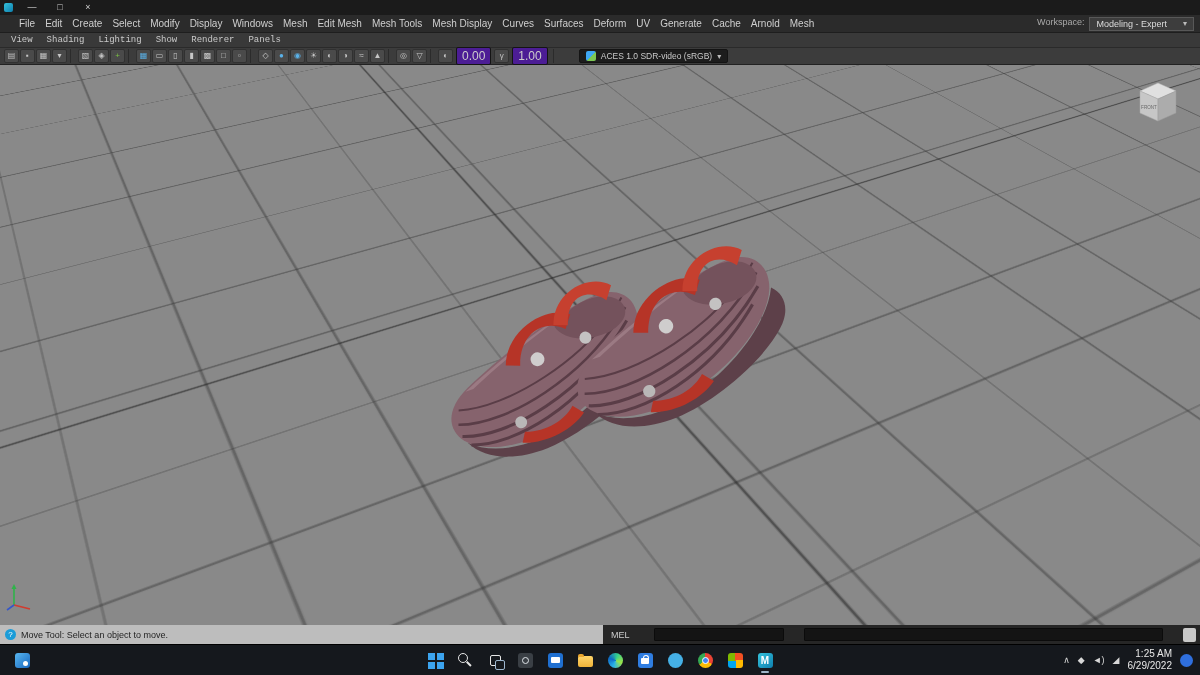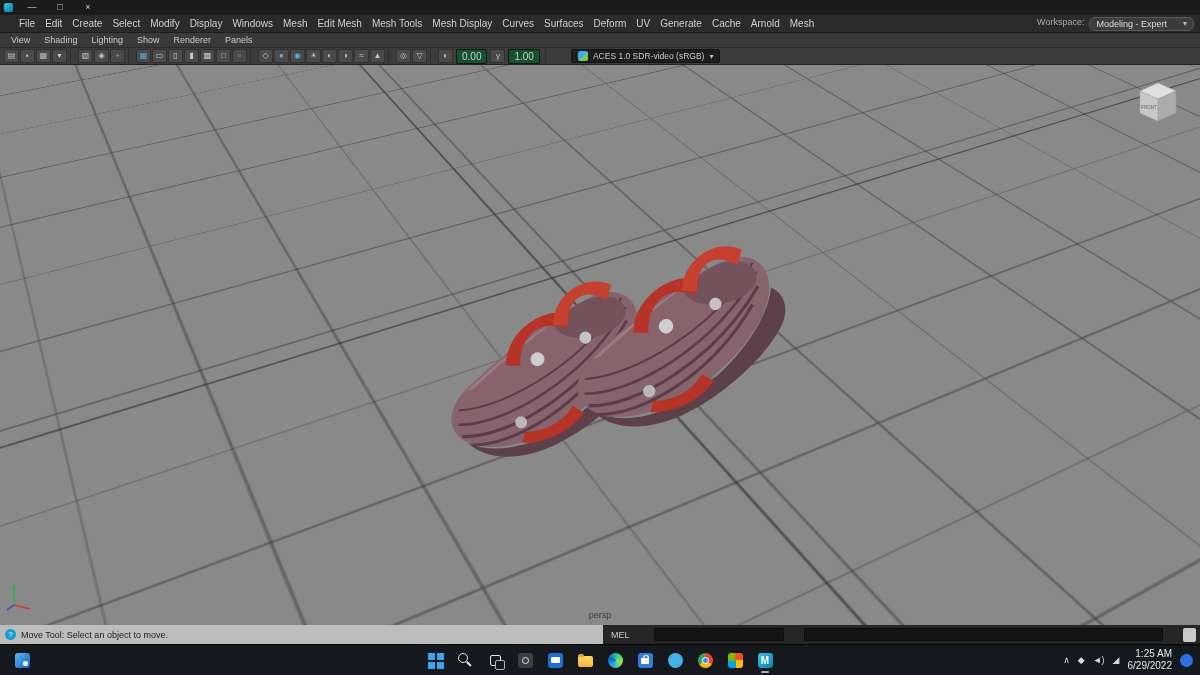--- a/index.html
+++ b/index.html
@@ -11,32 +11,32 @@
   .app-icon{width:9px;height:9px;background:linear-gradient(135deg,#35c3dd,#0e7fae);border-radius:2px;margin:0 5px 0 4px;flex:0 0 auto;}
   .title{flex:1;white-space:nowrap;overflow:hidden;}
   .win-controls{display:flex;height:15px;}
   .win-controls span{width:28px;text-align:center;line-height:15px;font-size:9px;color:#cfcfcf;}
 
   
   .menubar{height:18px;background:#2b2b2b;display:flex;align-items:center;font-size:10px;color:#cfcfcf;border-bottom:1px solid #1e1e1e;}
   .menus{display:flex;padding-left:14px;}
   .menu-item{padding:0 5px;white-space:nowrap;}
   .workspace{margin-left:auto;display:flex;align-items:flex-start;gap:5px;padding-right:6px;font-size:9px;color:#a9a9a9;}
-  .ws-select{background:#3d3d3d;border:1px solid #585858;padding:1px 6px;display:flex;align-items:center;gap:16px;color:#dcdcdc;border-radius:6px;}
+  .ws-select{background:#3d3d3d;border:1px solid #585858;padding:1px 6px;display:flex;align-items:center;gap:16px;color:#dcdcdc;border-radius:0;}
   .caret{font-size:8px;color:#bbb;}
 
   
   .panelmenus{height:15px;background:#393939;display:flex;align-items:center;font-size:9px;color:#c9c9c9;padding-left:4px;border-bottom:1px solid #2a2a2a;}
-  .pm-item{padding:0 7px;white-space:nowrap;}
+  .pm-item{padding:0 7px;white-space:nowrap;font-family:Liberation Mono, monospace;}
 
   
   .paneltoolbar{height:17px;background:#3c3c3c;display:flex;align-items:center;padding:0 4px;gap:1px;border-bottom:1px solid #222;}
   .ticon{width:15px;height:14px;background:#4a4a4a;border:1px solid #313131;color:#c6c6c6;font-size:8px;line-height:12px;text-align:center;border-radius:2px;overflow:hidden;flex:0 0 auto;}
   .tsep{width:5px;height:14px;border-left:1px solid #2b2b2b;margin:0 2px;flex:0 0 auto;}
-  .tfield{background:#14532d;color:#cccccc;font-size:10px;padding:1px 5px;min-width:30px;border:1px solid #141414;border-radius:2px;margin:0 2px;}
+  .tfield{background:#4c1d95;color:#cccccc;font-size:12px;padding:1px 5px;min-width:30px;border:1px solid #141414;border-radius:2px;margin:0 2px;}
   .cs-select{display:flex;align-items:center;gap:5px;background:#1d1d1d;border:1px solid #141414;color:#c9c9c9;font-size:8.5px;padding:1px 6px;border-radius:2px;margin-left:18px;}
   .cs-icon{width:10px;height:10px;border-radius:2px;background:linear-gradient(135deg,#3fa9f5 50%,#7dc855 50%);}
 
   
   .viewport{position:relative;height:560px;background:#898989;overflow:hidden;}
   .gridwrap{position:absolute;inset:0;perspective:1300px;perspective-origin:55% 0%;}
   .gridplane{position:absolute;left:46%;top:38%;width:2600px;height:2600px;
     transform:translate(-50%,-50%) rotateX(66deg) rotateZ(-30deg);
     background-image:
       linear-gradient(90deg, transparent calc(50% - 1px), rgba(35,35,35,.55) calc(50% - 1px), rgba(35,35,35,.55) calc(50% + 1px), transparent calc(50% + 1px)),
@@ -225,21 +225,20 @@
     <text x="19" y="36" font-size="4.6" fill="#6a6a6a" text-anchor="middle">FRONT</text>
   </svg>
 
   <svg class="axis-ind" viewBox="0 0 30 30">
     <line x1="8" y1="24" x2="8" y2="6" stroke="#2fb34a" stroke-width="1.6"></line>
     <polygon points="8,3 5.5,8 10.5,8" fill="#2fb34a"></polygon>
     <line x1="8" y1="24" x2="24" y2="28" stroke="#d23b2e" stroke-width="1.6"></line>
     <line x1="8" y1="24" x2="1" y2="29" stroke="#3557c9" stroke-width="1.6"></line>
   </svg>
 
-  <div class="persp-label">persp</div>
 </div>
 
 <div class="helpline">
   <div class="help-left">
     <span class="help-icon">?</span>
     <span>Move Tool: Select an object to move.</span>
   </div>
   <div class="cmd">
     <span class="mel">MEL</span>
     <span class="cmd-input"></span>

